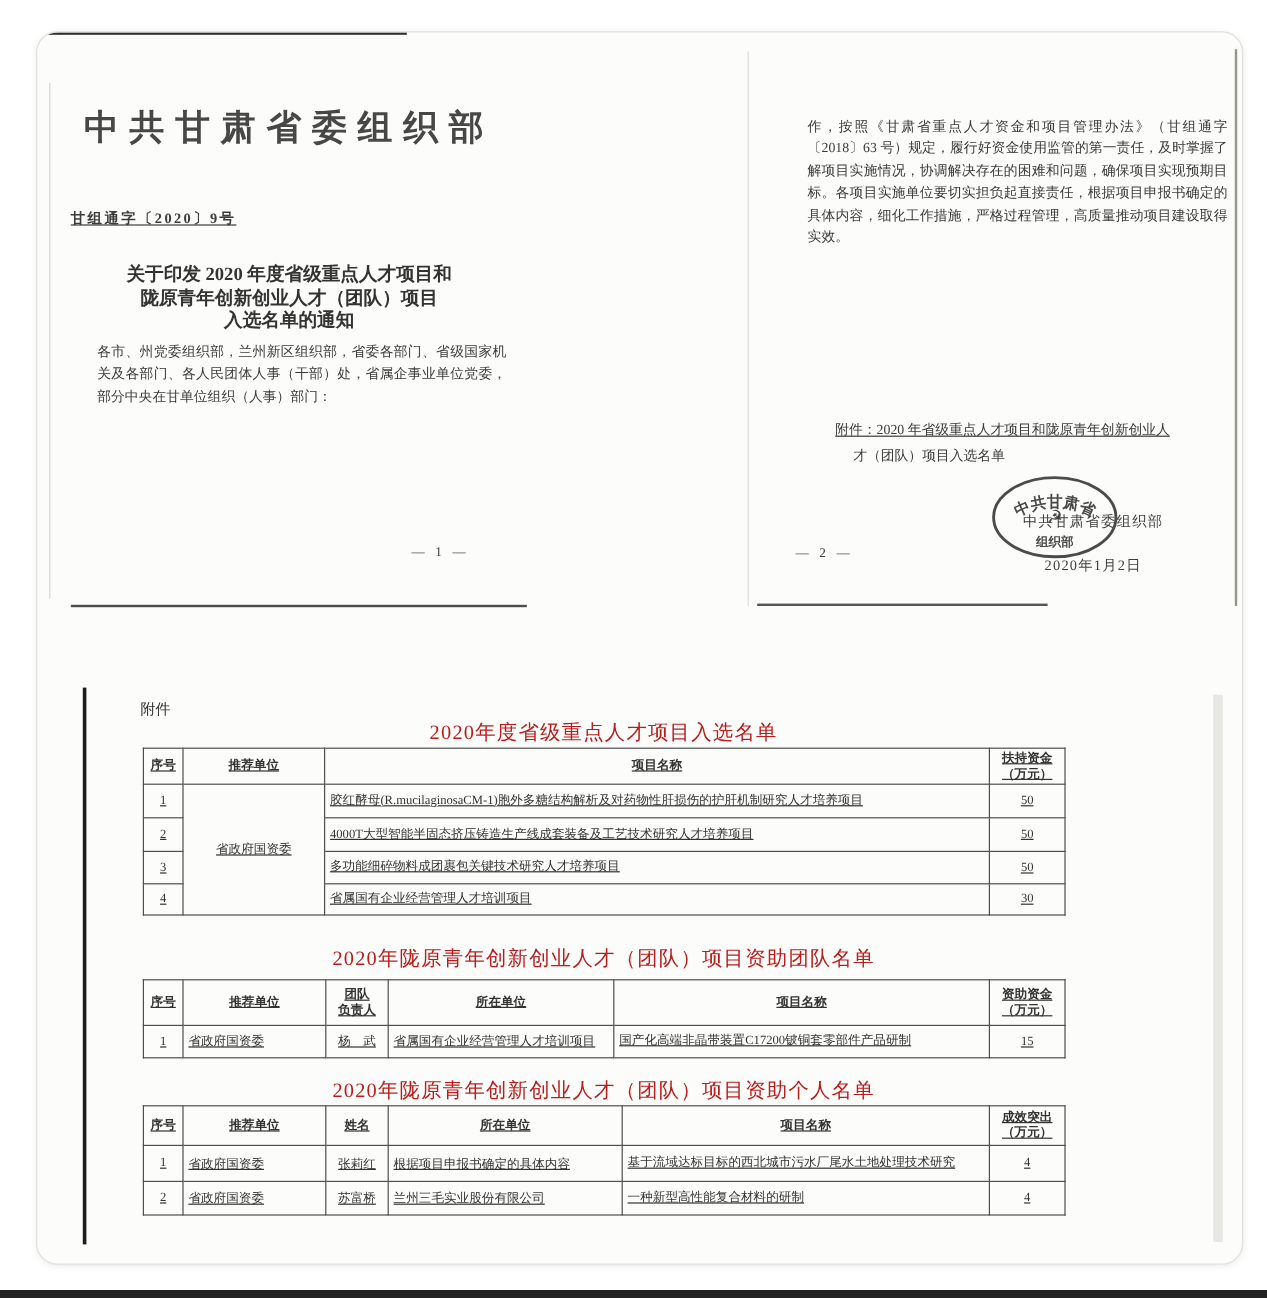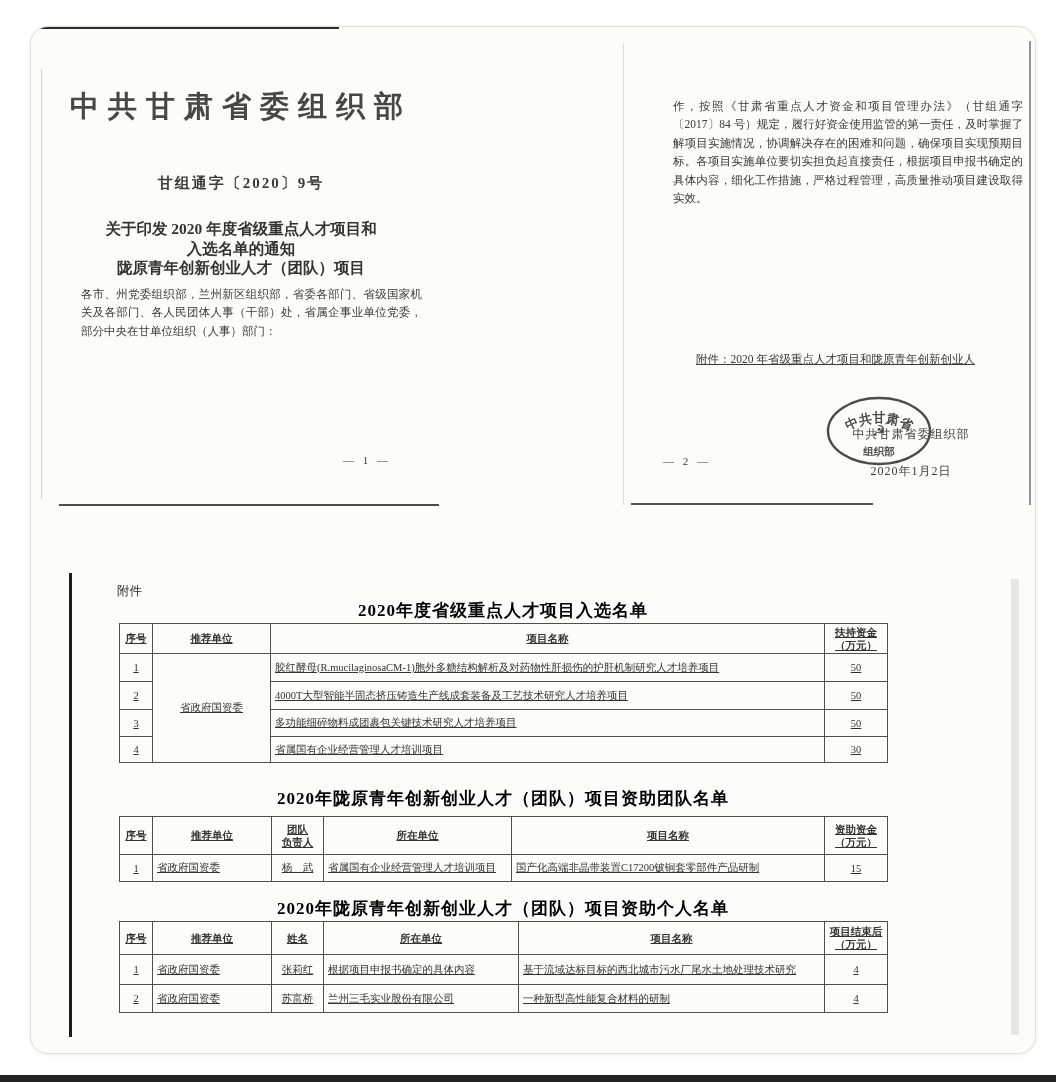--- a/index.html
+++ b/index.html
@@ -6,36 +6,36 @@
   .screen{position:relative;width:1056px;height:1082px;background:#ffffff;overflow:hidden;
           font-family:"Liberation Serif","DejaVu Serif",serif;color:#383838;}
   .card{position:absolute;left:30px;top:26px;width:1004px;height:1026px;background:#fcfcfa;
         border:1px solid #e0e0dd;border-radius:18px;box-shadow:0 1px 5px rgba(0,0,0,.07);overflow:hidden;}
   .abs{position:absolute;}
   .vline{position:absolute;background:#d5d5d2;width:1px;}
   .shadowline{position:absolute;height:2px;background:#4d4d4d;}
   
   .agency{left:28px;top:60px;width:364px;text-align:center;font-size:29px;font-weight:bold;
           letter-spacing:9px;color:#474747;white-space:nowrap;}
-  .docno{left:28px;top:147px;width:364px;text-align:center;font-size:15px;font-weight:bold;
-         letter-spacing:2px;color:#3c3c3c;}
+  .docno{left:28px;top:147px;width:364px;font-size:12px;font-weight:bold;
+         letter-spacing:2px;color:#3c3c3c;text-decoration:underline;}
   .rule{left:58px;top:171px;width:308px;height:2px;background:#2e2e2e;}
   .notice-title{left:30px;top:192px;width:360px;text-align:center;font-size:15.5px;font-weight:bold;
                 line-height:19.5px;color:#333;}
   .body-text{font-size:11.5px;line-height:18.4px;text-align:justify;color:#3a3a3a;}
   .p-indent{text-indent:2em;margin:0;}
   .p-plain{margin:0;}
   .pageno{font-size:11px;letter-spacing:3px;color:#3d3d3d;}
   
   .signer{font-size:12px;letter-spacing:1px;color:#3e3e3e;white-space:nowrap;}
   .seal-svg{opacity:.92;}
   
   .att-vline{position:absolute;left:38px;top:546px;width:3px;height:464px;background:#1c1c1c;}
   .att-label{left:86px;top:556px;font-size:12.5px;color:#2e2e2e;}
-  .tbl-title{width:768px;left:88px;text-align:center;font-size:17px;font-weight:bold;color:#000000;
+  .tbl-title{width:768px;left:88px;text-align:center;font-size:17px;font-weight:normal;color:#b91c1c;
              letter-spacing:1px;white-space:nowrap;}
   table.roster{position:absolute;left:88px;width:768px;border-collapse:collapse;table-layout:fixed;
                font-size:10.5px;color:#333;text-decoration:underline;}
   table.roster th,table.roster td{border:1px solid #4f4f4f;padding:1px 4px;overflow:hidden;}
   table.roster th{font-weight:600;text-align:center;white-space:pre-line;line-height:13px;}
   td.c{text-align:center;}
   td.proj{text-align:left;line-height:12px;}
   .scan-shade{position:absolute;left:980px;top:552px;width:8px;height:456px;background:#e6e6e3;}
   .bottom-bar{position:absolute;left:0;top:1075px;width:1056px;height:7px;background:#232323;}
 </style>
@@ -44,36 +44,37 @@
 
 <div class="screen">
   <div class="card">
 
     <div class="vline" style="left:10px;top:42px;height:430px;"></div>
     <div class="abs agency">中共甘肃省委组织部</div>
     <div class="abs docno">甘组通字〔2020〕9号</div>
     <div class="rule"></div>
     <div class="abs notice-title">
       <div>关于印发 2020 年度省级重点人才项目和</div>
+      <div>陇原青年创新创业人才（团队）项目</div>
       <div>入选名单的通知</div>
-      <div>陇原青年创新创业人才（团队）项目</div>
     </div>
     <div class="abs body-text" style="left:50px;top:258px;width:341px;height:172px;">
       <p class="p-plain">各市、州党委组织部，兰州新区组织部，省委各部门、省级国家机关及各部门、各人民团体人事（干部）处，省属企事业单位党委，部分中央在甘单位组织（人事）部门：</p>
     </div>
     <div class="abs pageno" style="left:250px;top:427px;width:110px;text-align:right;">— 1 —</div>
     <div class="shadowline" style="left:28px;top:477px;width:380px;"></div>
 
     <div class="vline" style="left:592px;top:16px;height:462px;background:#dddddb;"></div>
     <div class="vline" style="left:998px;top:14px;height:464px;width:2px;background:#96968f;"></div>
     <div class="abs body-text" style="left:642px;top:70px;width:350px;height:246px;">
-      <p class="p-plain">作，按照《甘肃省重点人才资金和项目管理办法》（甘组通字〔2017〕84 号）规定，履行好资金使用监管的第一责任，及时掌握了解项目实施情况，协调解决存在的困难和问题，确保项目实现预期目标。各项目实施单位要切实担负起直接责任，根据项目申报书确定的具体内容，细化工作措施，严格过程管理，高质量推动项目建设取得实效。</p>
+      <p class="p-plain">作，按照《甘肃省重点人才资金和项目管理办法》（甘组通字〔2018〕63 号）规定，履行好资金使用监管的第一责任，及时掌握了解项目实施情况，协调解决存在的困难和问题，确保项目实现预期目标。各项目实施单位要切实担负起直接责任，根据项目申报书确定的具体内容，细化工作措施，严格过程管理，高质量推动项目建设取得实效。</p>
     </div>
     <div class="abs body-text" style="left:642px;top:322px;width:350px;line-height:21px;">
       <div style="margin-left:2em;text-decoration:underline;">附件：2020 年省级重点人才项目和陇原青年创新创业人</div>
+      <div style="margin-left:3.3em;">才（团队）项目入选名单</div>
     </div>
     <div class="abs signer" style="left:792px;top:399px;width:176px;text-align:center;">中共甘肃省委组织部</div>
     <div class="abs signer" style="left:802px;top:436px;width:156px;text-align:center;">2020年1月2日</div>
     <svg class="abs seal-svg" style="left:788px;top:362px;" width="120" height="84" viewBox="0 0 120 84">
       <defs>
           <path id="sealArc" d="M 16,56 A 46,32 0 0 1 104,56" fill="none"></path>
         </defs>
       <ellipse cx="60" cy="42" rx="51" ry="33" fill="none" stroke="#3d3d3d" stroke-width="2.4"></ellipse>
       <text font-size="13" fill="#3a3a3a" font-weight="bold">
         <textPath href="#sealArc" startOffset="50%" text-anchor="middle">中共甘肃省</textPath>
@@ -170,21 +171,21 @@
           <col style="width:306px">
           <col style="width:63px">
         </colgroup>
       <tbody>
           <tr style="height:33px">
         <th>序号</th>
         <th>推荐单位</th>
         <th>姓名</th>
         <th>所在单位</th>
         <th>项目名称</th>
-        <th>项目结束后
+        <th>成效突出
 （万元）</th>
       </tr>
       <tr style="height:30px">
         <td class="c">1</td>
         <td>省政府国资委</td>
         <td class="c">张莉红</td>
         <td>根据项目申报书确定的具体内容</td>
         <td class="proj">基于流域达标目标的西北城市污水厂尾水土地处理技术研究</td>
         <td class="c">4</td>
       </tr>

